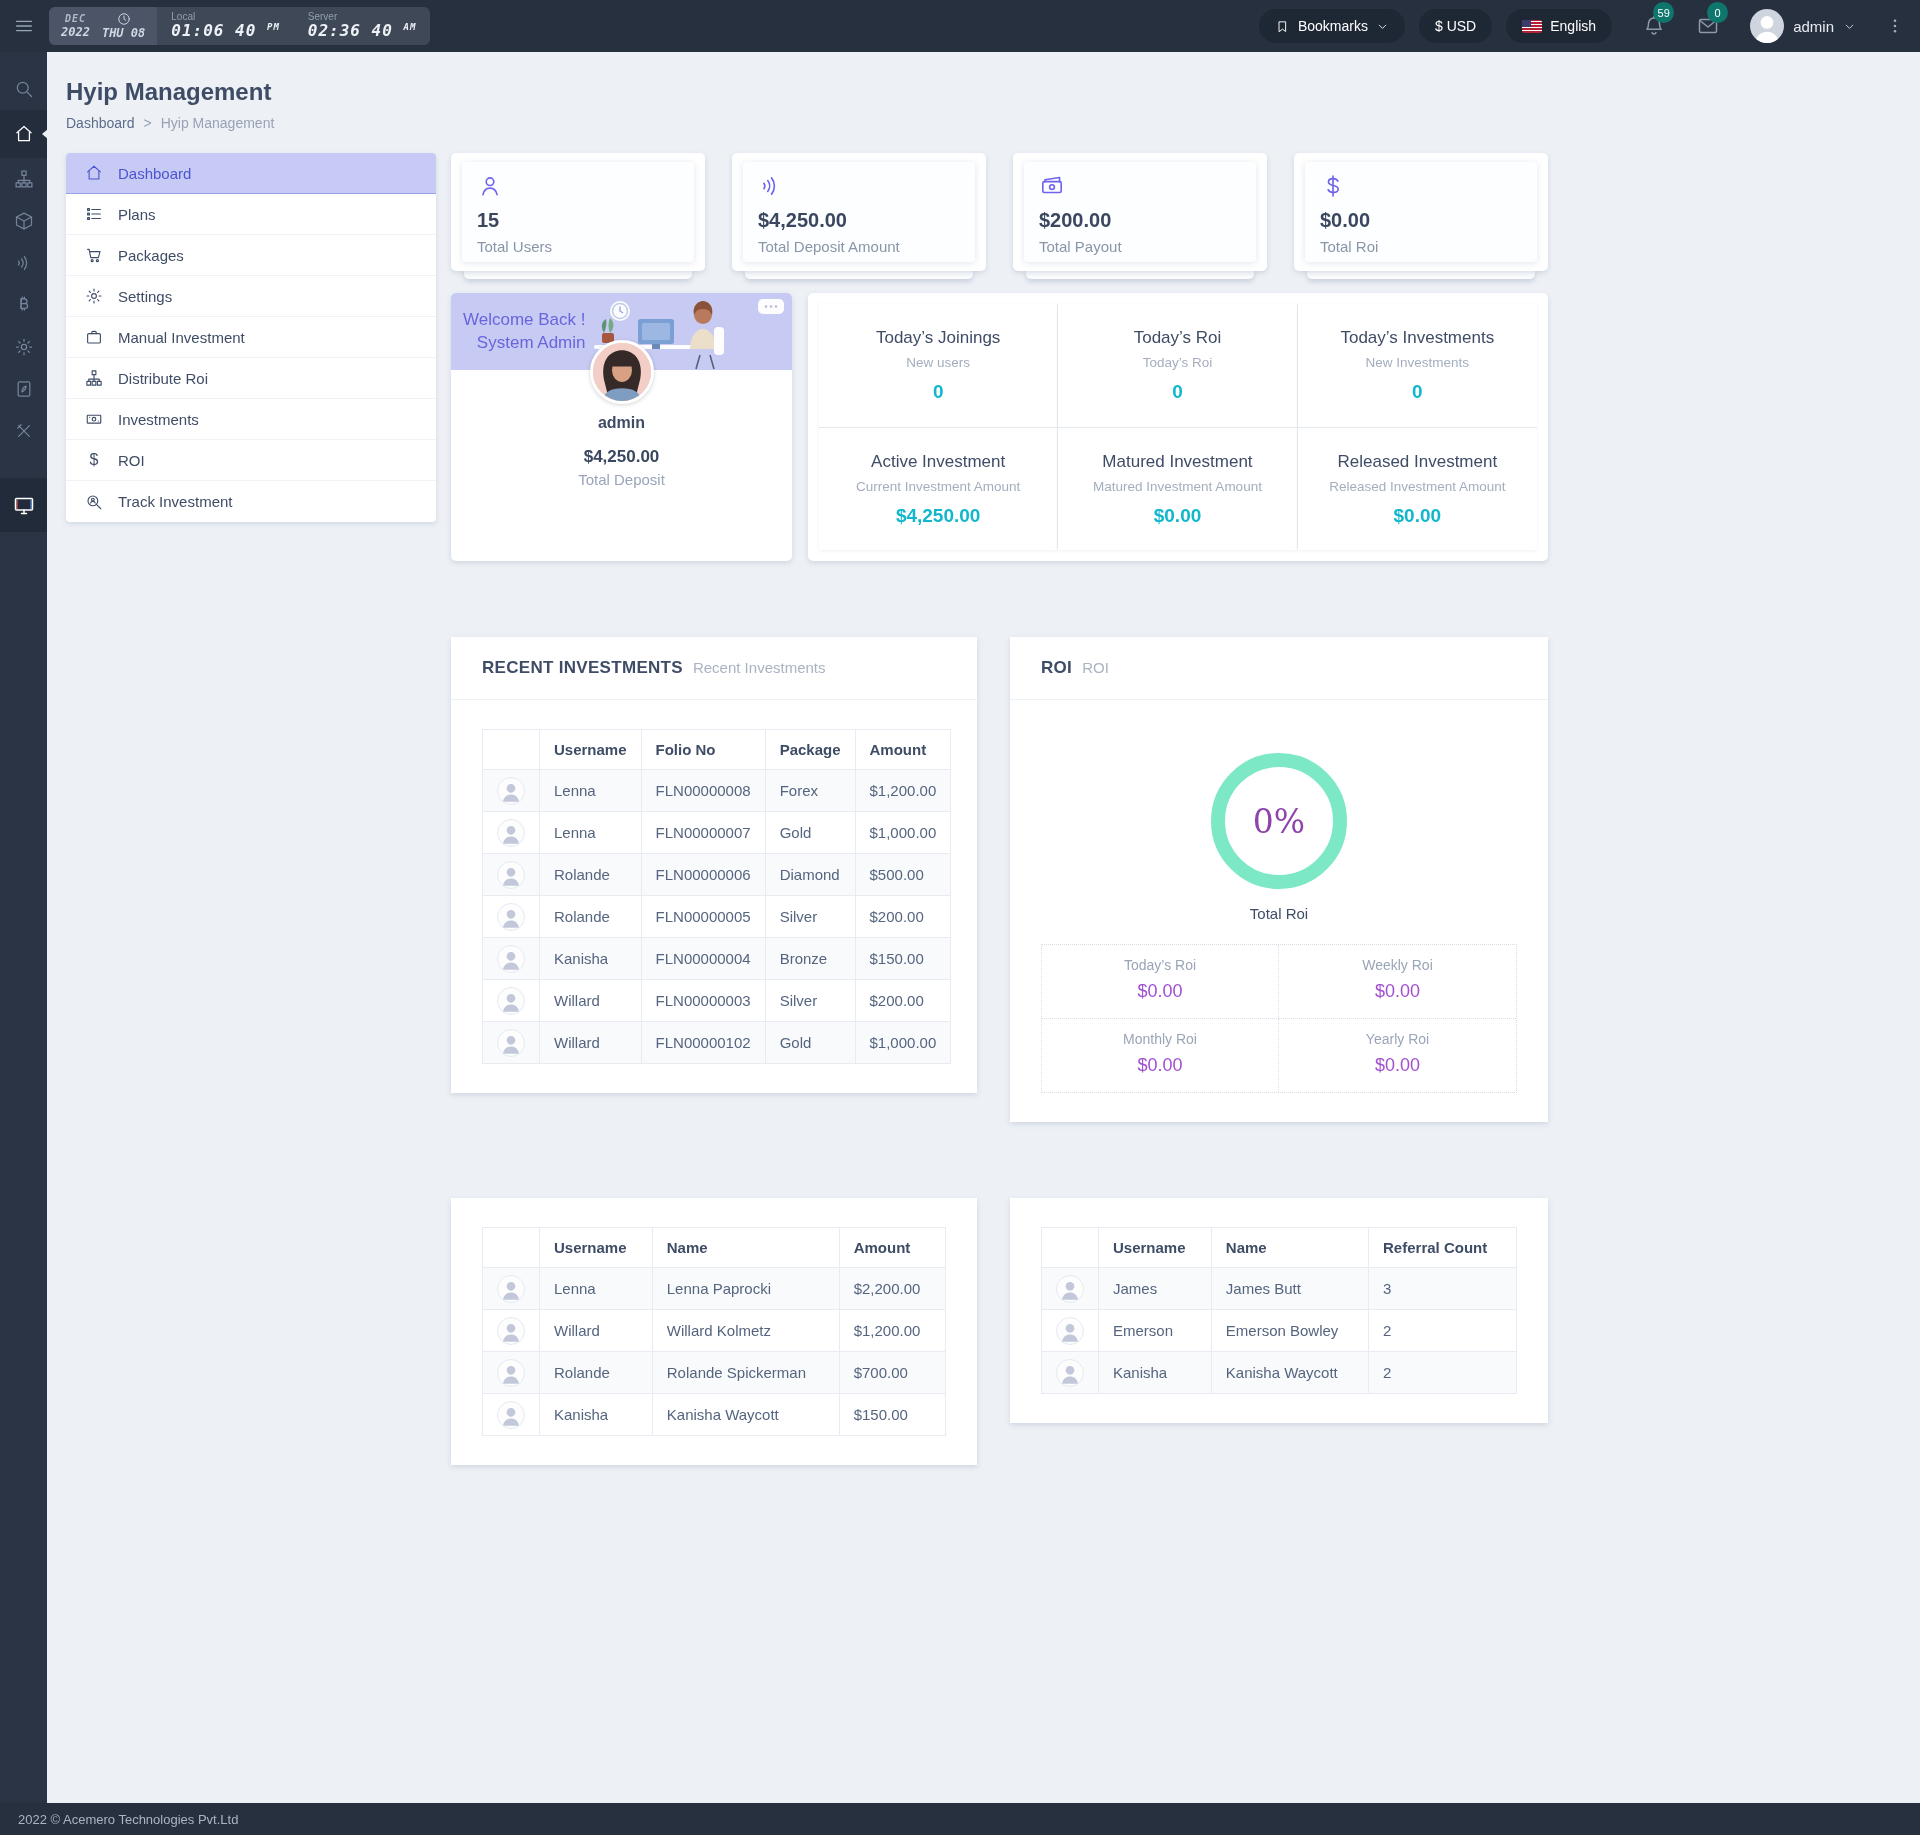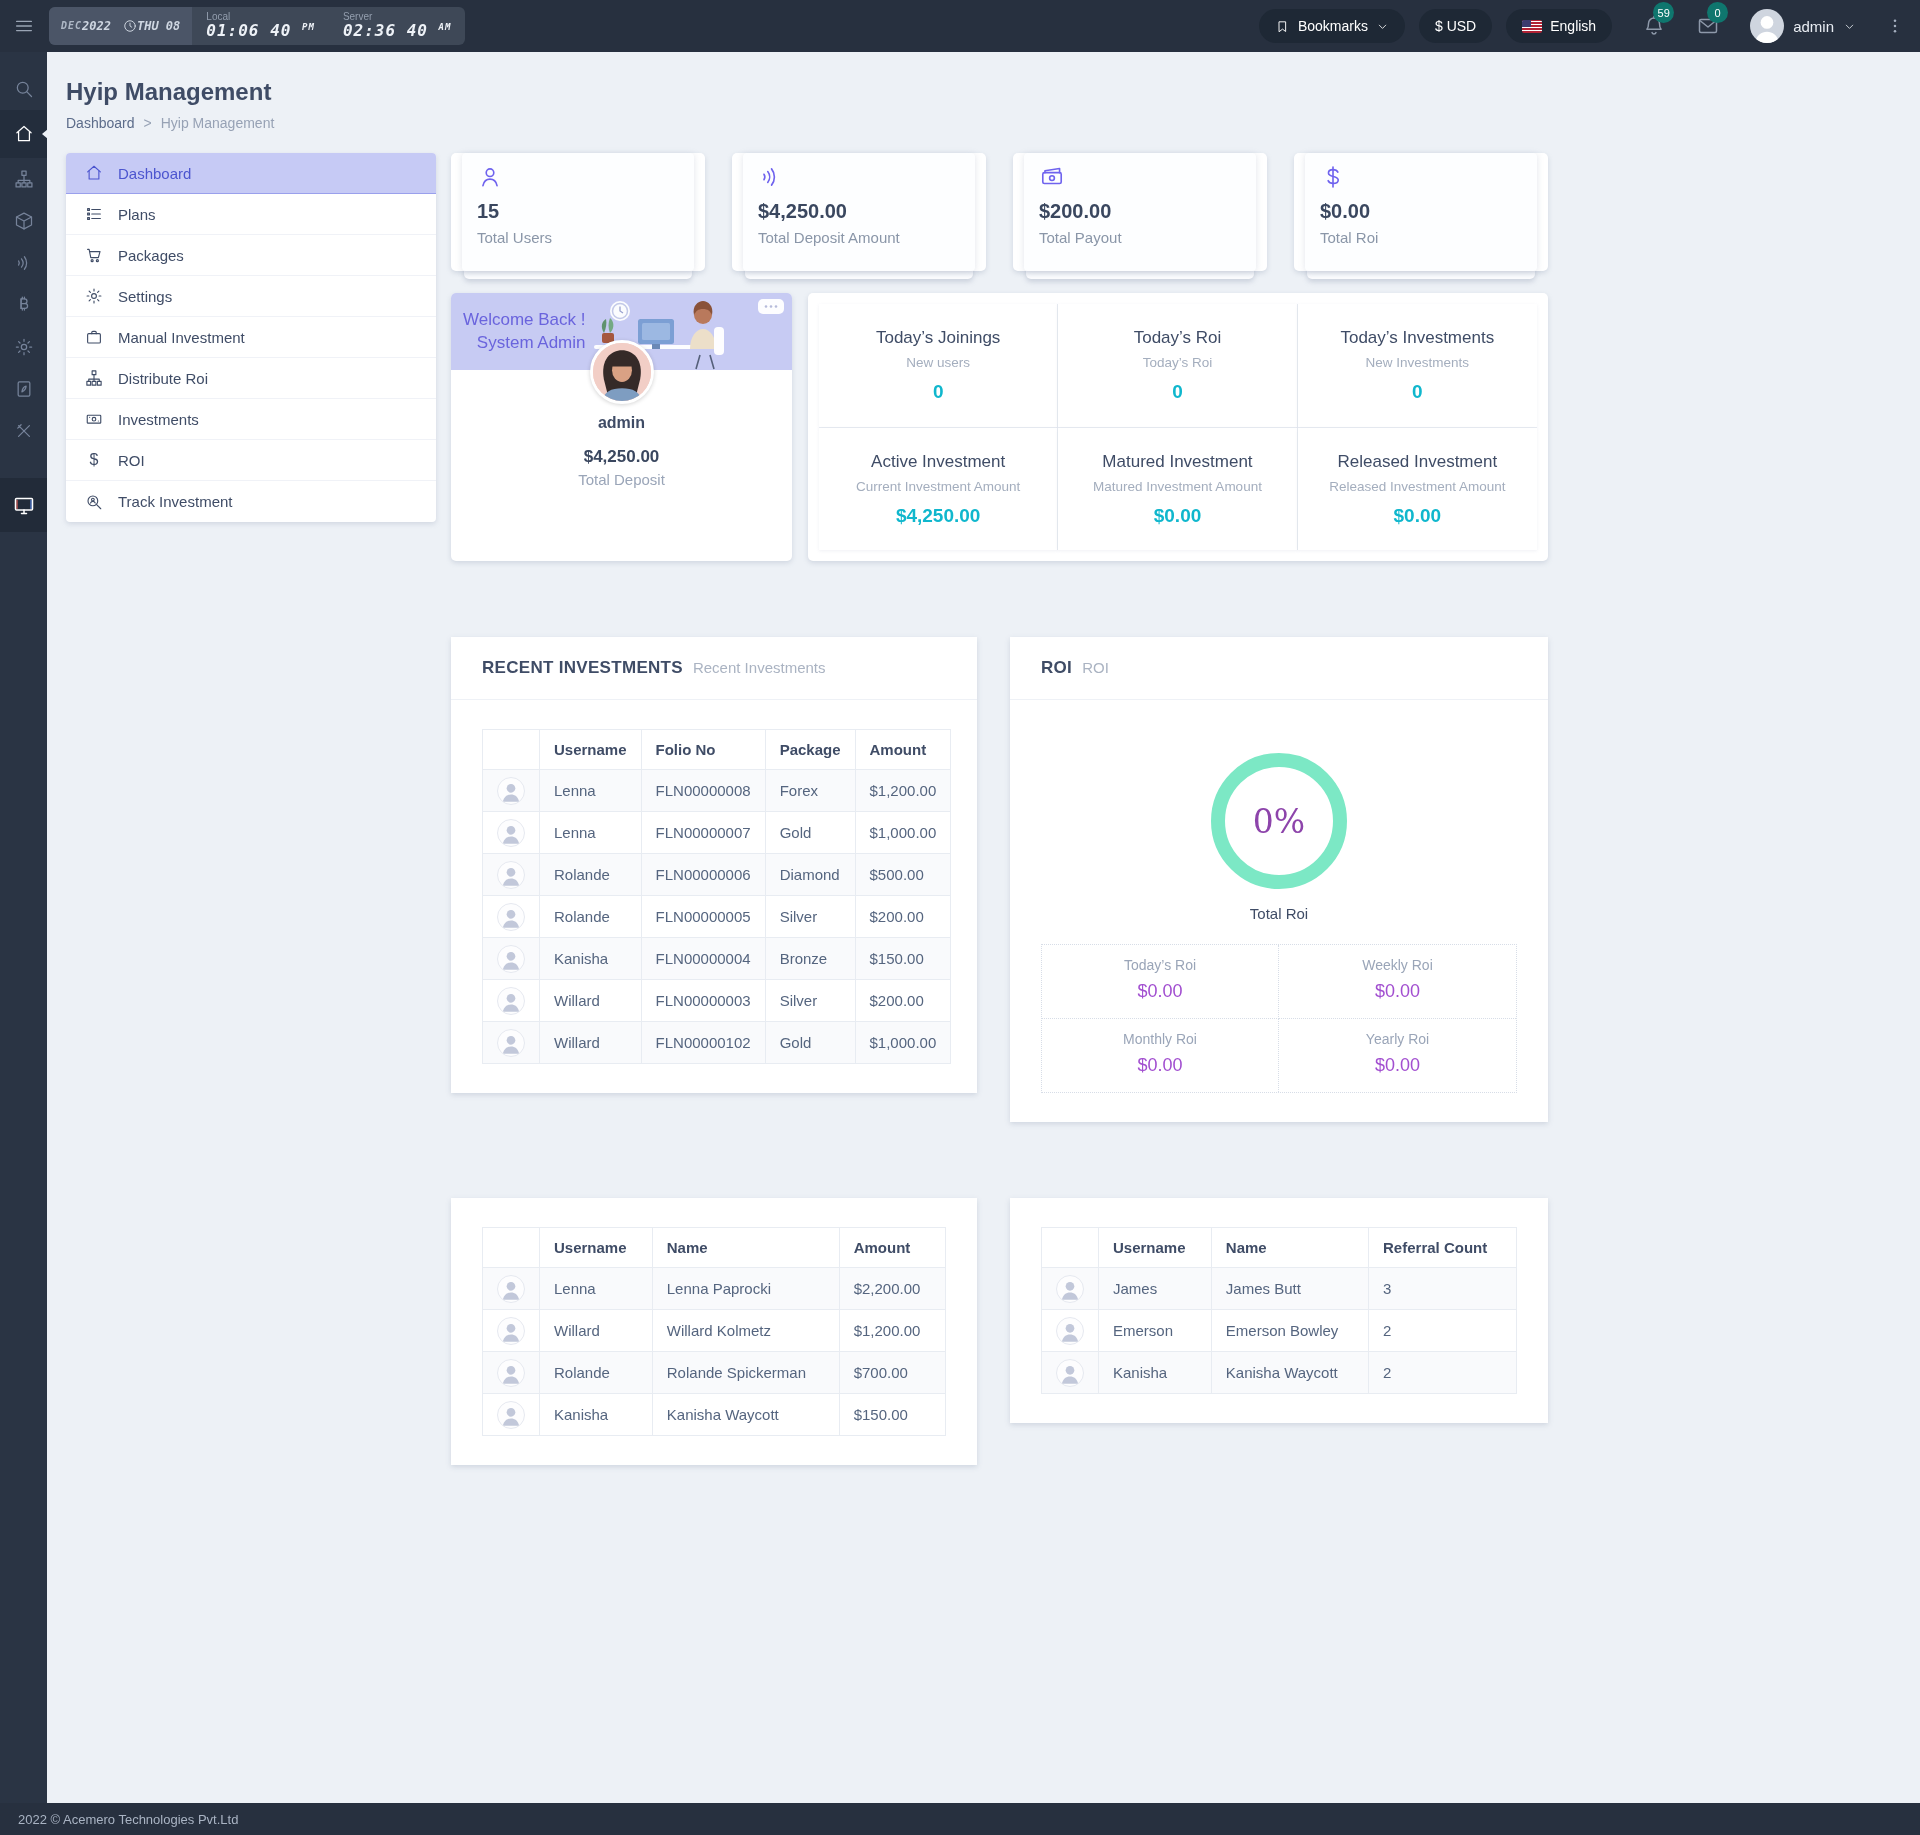--- a/index.html
+++ b/index.html
@@ -10,21 +10,21 @@
   }
   svg { display:block; }
   .stroke-ic { fill:none; stroke:currentColor; stroke-width:1.5; stroke-linecap:round; stroke-linejoin:round; }
 
   
   .topbar { height:52px; flex:0 0 52px; background:#27303f; display:flex; align-items:center; }
   .hamburger { width:47px; background:none; border:none; color:#9aa5b5; display:flex; justify-content:center; cursor:pointer; padding:0; }
   .clock { display:flex; align-items:stretch; background:#3e4857; border-radius:6px; overflow:hidden; height:38px; margin-left:2px;
            color:#dde4ed; font-family:"DejaVu Sans Mono", monospace; }
   .clock-date { background:#4b5567; display:flex; gap:12px; padding:3px 12px; align-items:center; }
-  .cd-col { display:flex; flex-direction:row; align-items:center; line-height:1.2; }
+  .cd-col { display:flex; flex-direction:column; align-items:center; line-height:1.2; }
   .cd-month { font-size:10px; color:#aeb8c6; font-weight:bold; font-style:italic; letter-spacing:1px; }
   .cd-year, .cd-day { font-size:12px; font-weight:bold; font-style:italic; color:#cfd7e2; }
   .clock-zone { display:flex; flex-direction:column; padding:3px 14px; justify-content:center; line-height:1.15; }
   .cz-label { font-family:"Liberation Sans",sans-serif; font-size:10px; color:#939eae; }
   .cz-time { font-size:16px; font-weight:bold; font-style:italic; letter-spacing:1px; color:#eef2f7; }
   .cz-time sup { font-size:9px; font-style:italic; }
   .tb-spacer { flex:1; }
   .pill { background:#1e2835; border:none; color:#fff; font:14px "Liberation Sans",sans-serif; border-radius:17px; height:34px;
           padding:0 16px; display:flex; align-items:center; gap:8px; margin-left:14px; cursor:pointer; }
   .flag { width:20px; height:13px; border-radius:2px; position:relative; overflow:hidden;
@@ -61,21 +61,21 @@
   .mi-icon { width:18px; height:18px; flex:0 0 18px; display:flex; align-items:center; justify-content:center; }
   .mi-dollar { font-size:16px; }
   .menu-item.active { background:#c6caf5; color:#4c55cf; border-bottom-color:#9aa0ec; }
 
   
   .widgets { flex:1; min-width:0; }
   .stat-row { display:flex; gap:27px; }
   .stat-card { flex:1; position:relative; height:118px; }
   .stat-card::after { content:""; position:absolute; left:13px; right:13px; bottom:-8px; height:16px; background:#fbfcfe;
                       border-radius:5px; box-shadow:0 3px 5px rgba(140,152,176,.35); }
-  .sc-inner { position:relative; z-index:1; background:#fff; border-radius:5px; box-shadow:0 2px 5px rgba(140,152,176,.3); height:100%; padding:0 11px; }
+  .sc-inner { position:relative; z-index:1; background:#fff; border-radius:5px; box-shadow:0 2px 5px rgba(140,152,176,.3); height:100%; padding:9px 11px; }
   .sc-panel { background:#fdfeff; border-radius:4px; box-shadow:0 1px 6px rgba(140,152,176,.25); height:100%; padding:11px 15px 0; }
   .sc-icon { color:#6f63ee; }
   .sc-value { font-size:20px; font-weight:bold; color:#3a475f; margin-top:10px; }
   .sc-label { font-size:15px; color:#8a96a8; margin-top:6px; }
 
   .row2 { display:flex; gap:16px; margin-top:22px; }
   .welcome-card { width:341px; flex:0 0 341px; background:#fff; border-radius:5px; box-shadow:0 2px 5px rgba(140,152,176,.3); height:268px; }
   .wc-top { position:relative; background:#c7cbf3; border-radius:5px 5px 0 0; height:77px; }
   .wc-greet { position:absolute; left:12px; top:16px; color:#6a64dd; font-size:17px; line-height:1.35;text-align:right; }
   .wc-illu { position:absolute; right:4px; bottom:0; }

